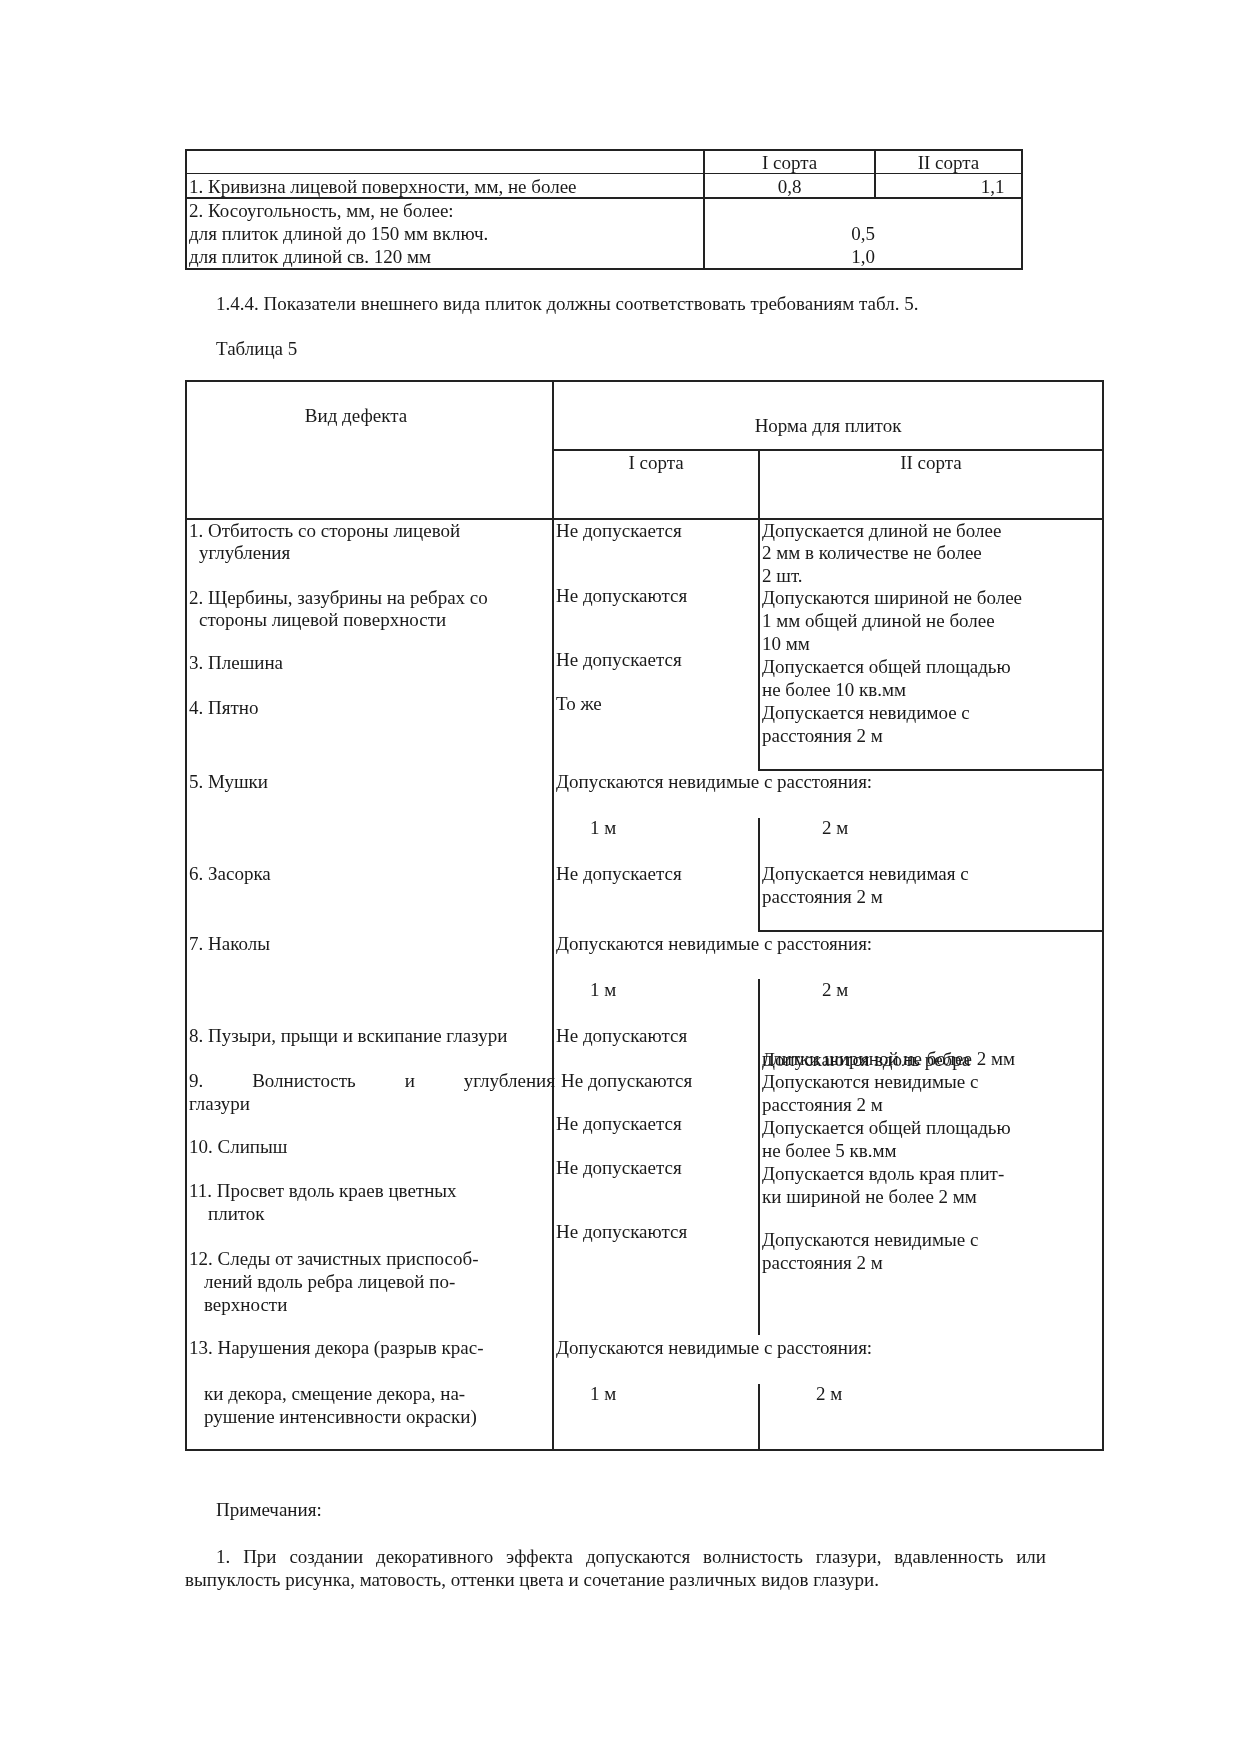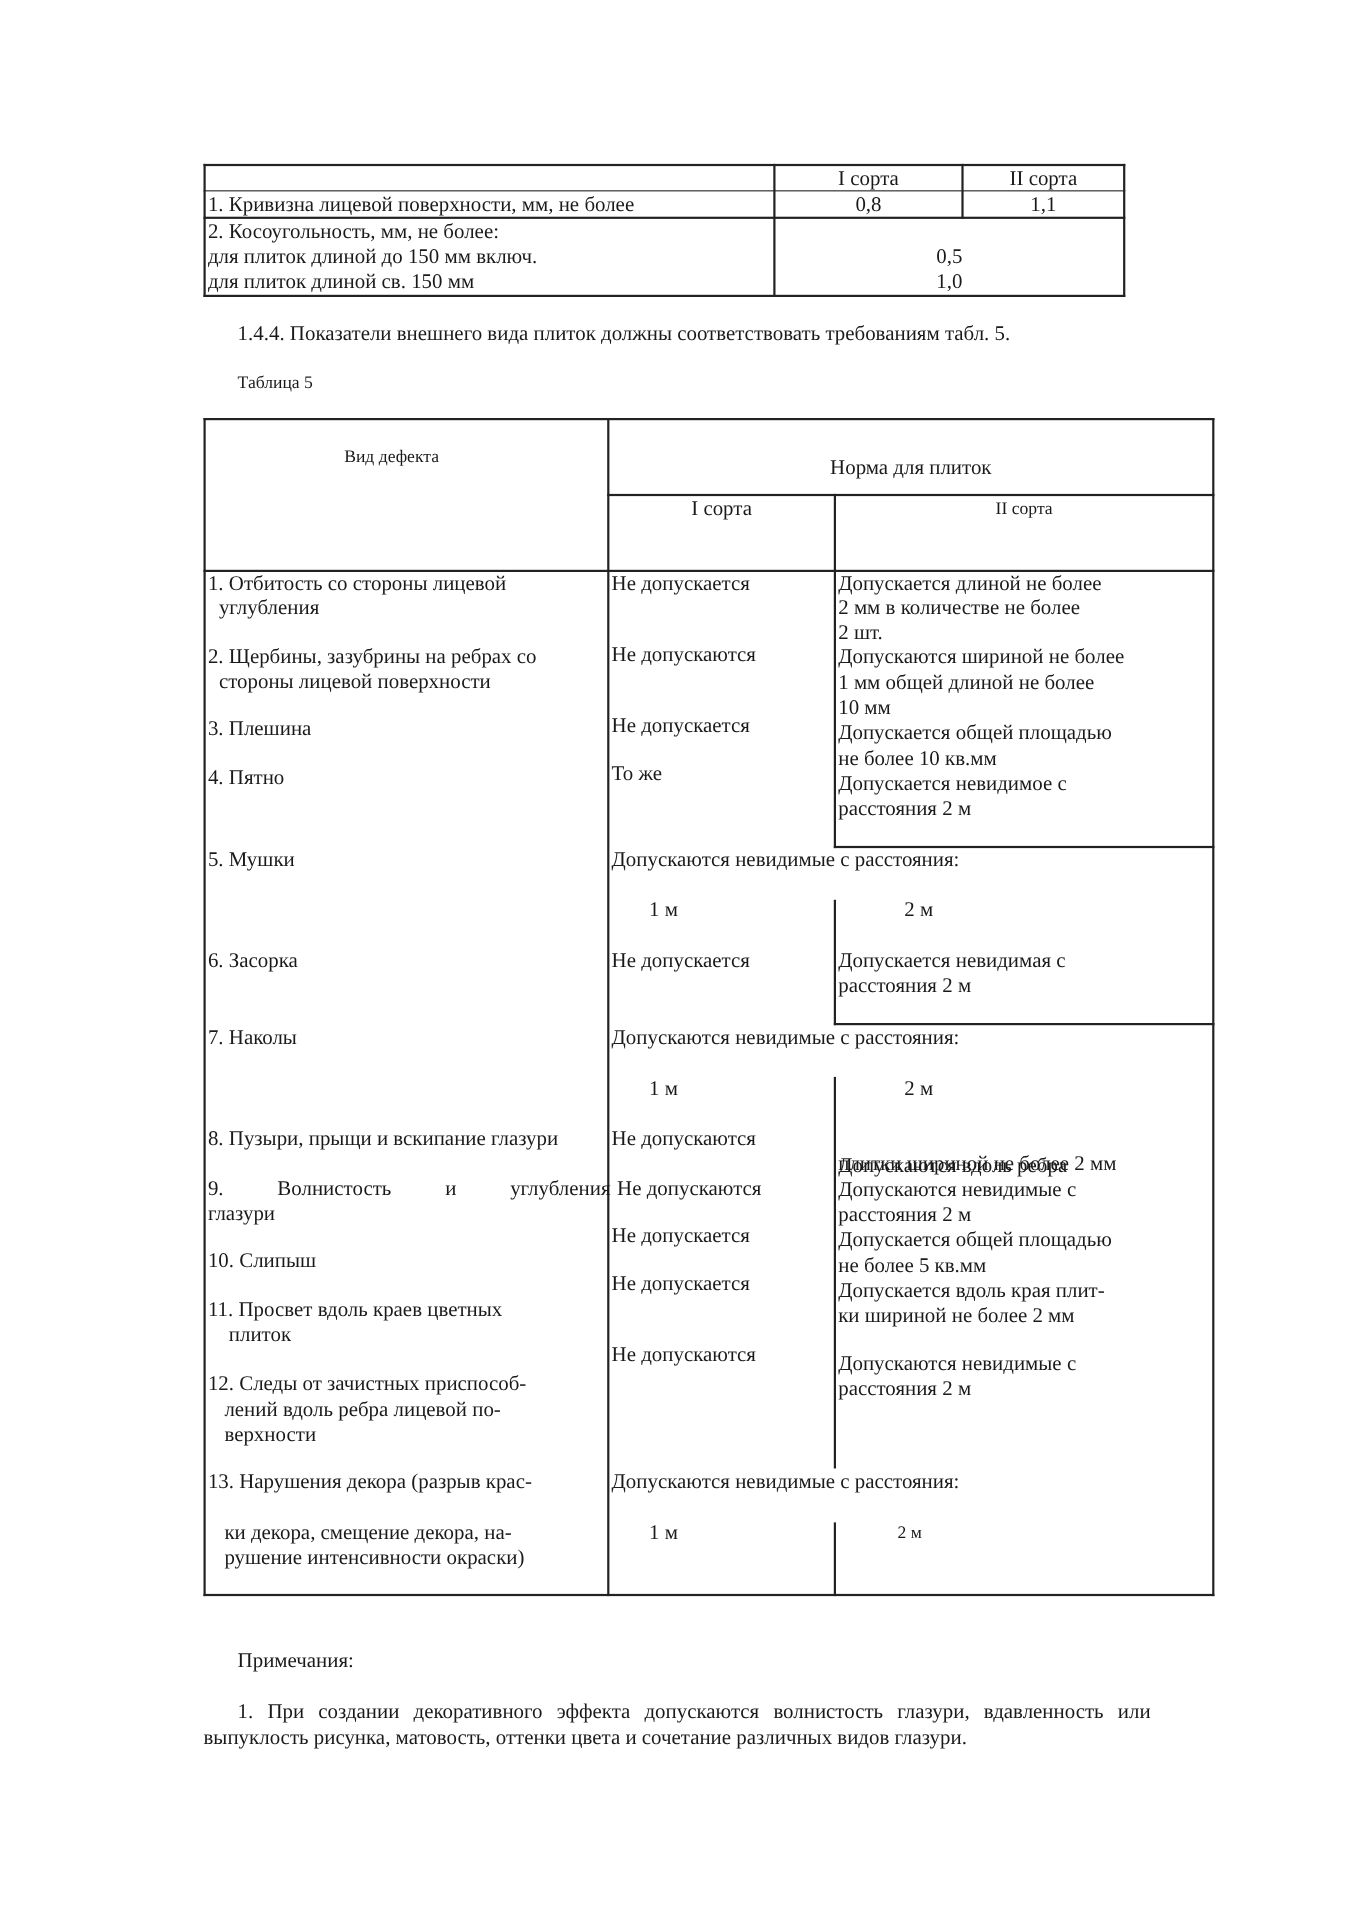--- a/index.html
+++ b/index.html
@@ -1,19 +1,19 @@
 <!DOCTYPE html>
 <html><head>
 <meta charset="utf-8">
 <style>
   html, body { margin: 0; padding: 0; background: #ffffff; }
   body { width: 1240px; height: 1755px; position: relative; overflow: hidden;
          font-family: "Liberation Serif", "DejaVu Serif", serif; color: #1a1a1a; }
   .t { position: absolute; white-space: nowrap; font-size: 19px; line-height: 23px; }
-  .sm { font-size: 16px; }
+  .sm { font-size: 19px; }
   .hl { position: absolute; height: 2px; background: #222; }
   .vl { position: absolute; width: 2px; background: #222; }
   .c { text-align: center; }
   .just { display: flex; justify-content: space-between; width: 366px; }
 </style>
 </head>
 <body>
 
 <div>
   <div class="hl" style="left:185px; top:149px; width:838px;"></div>
@@ -23,25 +23,25 @@
   <div class="vl" style="left:185px; top:149px; height:121px;"></div>
   <div class="vl" style="left:703px; top:149px; height:121px;"></div>
   <div class="vl" style="left:874px; top:149px; height:50px;"></div>
   <div class="vl" style="left:1021px; top:149px; height:121px;"></div>
 
   <div class="t c" style="left:705px; top:151px; width:169px;">I сорта</div>
   <div class="t c" style="left:876px; top:151px; width:145px;">II сорта</div>
 
   <div class="t" style="left:189px; top:175px;">1. Кривизна лицевой поверхности,   мм, не более</div>
   <div class="t c" style="left:705px; top:175px; width:169px;">0,8</div>
-  <div class="t c" style="left:876px; top:175px; width:145px;">1,1</div>
+  <div class="t c" style="left:876px; top:175px; width:145px;padding-left:44px;">1,1</div>
 
   <div class="t" style="left:189px; top:199px;">2. Косоугольность, мм, не более:</div>
   <div class="t" style="left:189px; top:222px;">для плиток длиной до 150 мм включ.</div>
-  <div class="t" style="left:189px; top:245px;">для плиток длиной св. 150 мм</div>
+  <div class="t" style="left:189px; top:245px;">для плиток длиной св. 120 мм</div>
   <div class="t c" style="left:705px; top:222px; width:316px;">0,5</div>
   <div class="t c" style="left:705px; top:245px; width:316px;">1,0</div>
 </div>
 
 <div class="t" style="left:216px; top:292px;">1.4.4. Показатели внешнего вида плиток должны соответствовать требованиям табл. 5.</div>
 <div class="t sm" style="left:216px; top:337px;">Таблица 5</div>
 
 <div>
 
   <div class="hl" style="left:185px; top:380px; width:919px;"></div>

